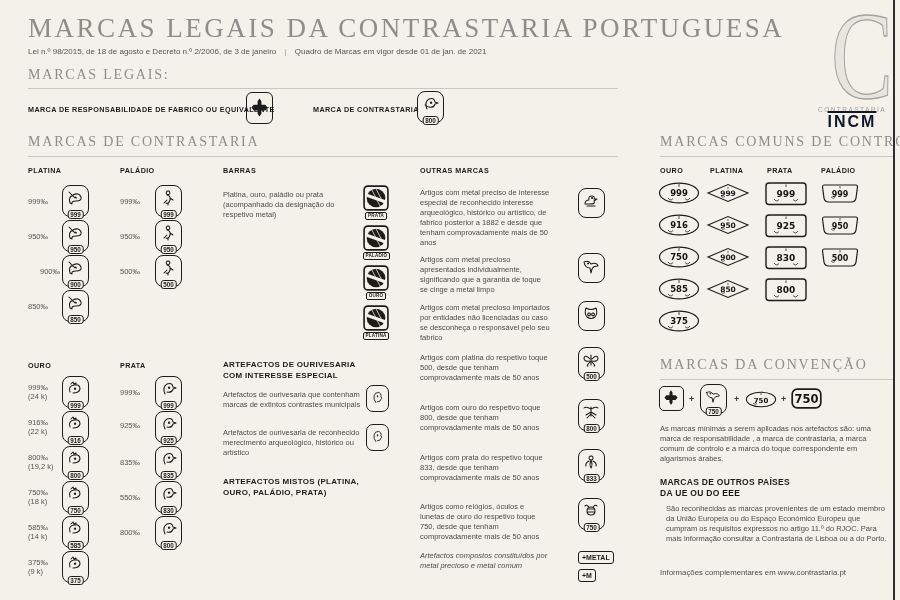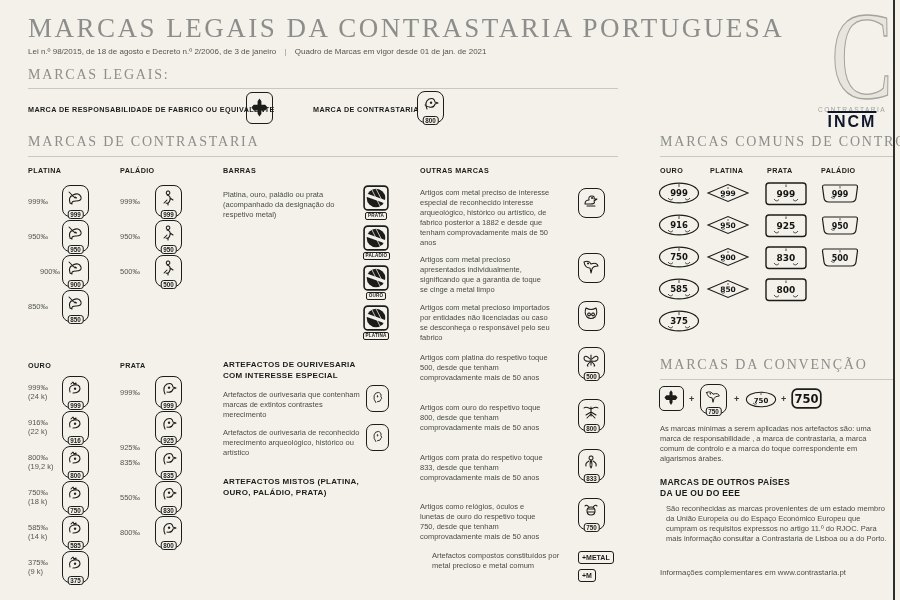--- a/index.html
+++ b/index.html
@@ -206,21 +206,21 @@
       </svg>
     <span class="mnum">833</span>
   </div>
   <div class="abs body" style="left:420px;top:502px;width:130px;">Artigos como relógios, óculos e lunetas de ouro do respetivo toque 750, desde que tenham comprovadamente mais de 50 anos</div>
   <div class="sqmark" style="left:578px;top:498px;">
     <svg class="g" width="20" height="20" viewBox="0 0 20 20">
         <path d="M10 6 Q6 6 6 10 Q6 14 10 14 Q14 14 14 10 Q14 6 10 6 M7 8 H13 M7 11 H13 M8 6 Q5 3 4 5 M12 6 Q15 3 16 5"></path>
       </svg>
     <span class="mnum">750</span>
   </div>
-  <div class="abs body" style="left:432px;top:551px;width:130px;">Artefactos compostos constituídos por metal precioso e metal comum</div>
+  <div class="abs body" style="left:420px;top:551px;width:130px;font-style:italic;">Artefactos compostos constituídos por metal precioso e metal comum</div>
   <div class="pmark" style="left:578px;top:551px;">+METAL</div>
   <div class="pmark" style="left:578px;top:569px;">+M</div>
 
   <div class="abs blabel" style="left:28px;top:361px;">OURO</div>
   <div class="abs permille" style="left:28px;top:383px;">
       <div>999‰</div>
       <div>(24 k)</div>
     </div>
   <div class="sqmark" style="left:62px;top:376px;">
     <svg class="g" width="20" height="20" viewBox="0 0 20 20">
@@ -280,21 +280,21 @@
   </div>
 
   <div class="abs blabel" style="left:120px;top:361px;">PRATA</div>
   <div class="abs permille" style="left:120px;top:388px;">999‰</div>
   <div class="sqmark" style="left:155px;top:376px;">
     <svg class="g" width="20" height="20" viewBox="0 0 20 20">
         <path d="M7 15 Q4 8 9 5 Q14 3 15 8 L18 9 15 10 Q14 14 9 13 M11 8 a.7 .7 0 1 0 .1 0"></path>
       </svg>
     <span class="mnum">999</span>
   </div>
-  <div class="abs permille" style="left:120px;top:443px;">925‰</div>
+  <div class="abs permille" style="left:120px;top:421px;">925‰</div>
   <div class="sqmark" style="left:155px;top:411px;">
     <svg class="g" width="20" height="20" viewBox="0 0 20 20">
         <path d="M7 15 Q4 8 9 5 Q14 3 15 8 L18 9 15 10 Q14 14 9 13 M11 8 a.7 .7 0 1 0 .1 0"></path>
       </svg>
     <span class="mnum">925</span>
   </div>
   <div class="abs permille" style="left:120px;top:458px;">835‰</div>
   <div class="sqmark" style="left:155px;top:446px;">
     <svg class="g" width="20" height="20" viewBox="0 0 20 20">
         <path d="M7 15 Q4 8 9 5 Q14 3 15 8 L18 9 15 10 Q14 14 9 13 M11 8 a.7 .7 0 1 0 .1 0"></path>
@@ -310,21 +310,21 @@
   </div>
   <div class="abs permille" style="left:120px;top:528px;">800‰</div>
   <div class="sqmark" style="left:155px;top:516px;">
     <svg class="g" width="20" height="20" viewBox="0 0 20 20">
         <path d="M7 15 Q4 8 9 5 Q14 3 15 8 L18 9 15 10 Q14 14 9 13 M11 8 a.7 .7 0 1 0 .1 0"></path>
       </svg>
     <span class="mnum">800</span>
   </div>
 
   <div class="abs bh" style="left:223px;top:360px;width:150px;">ARTEFACTOS DE OURIVESARIA COM INTERESSE ESPECIAL</div>
-  <div class="abs body" style="left:223px;top:390px;width:138px;">Artefactos de ourivesaria que contenham marcas de extintos contrastes merecimento</div>
+  <div class="abs body" style="left:223px;top:390px;width:138px;">Artefactos de ourivesaria que contenham marcas de extintos contrastes municipais</div>
   <div class="sqmark sm" style="left:366px;top:385px;">
     <svg class="g" width="17" height="19" viewBox="0 0 20 20">
         <path d="M8 16 Q5 12 6 8 Q7 4 11 4 Q15 5 14 9 L15 11 14 12 Q14 15 10 15 M10 8 a.6 .6 0 1 0 .1 0"></path>
       </svg>
   </div>
   <div class="abs body" style="left:223px;top:428px;width:138px;">Artefactos de ourivesaria de reconhecido merecimento arqueológico, histórico ou artístico</div>
   <div class="sqmark sm" style="left:366px;top:424px;">
     <svg class="g" width="17" height="19" viewBox="0 0 20 20">
         <path d="M8 16 Q5 12 6 8 Q7 4 11 4 Q15 5 14 9 L15 11 14 12 Q14 15 10 15 M10 8 a.6 .6 0 1 0 .1 0"></path>
       </svg>

